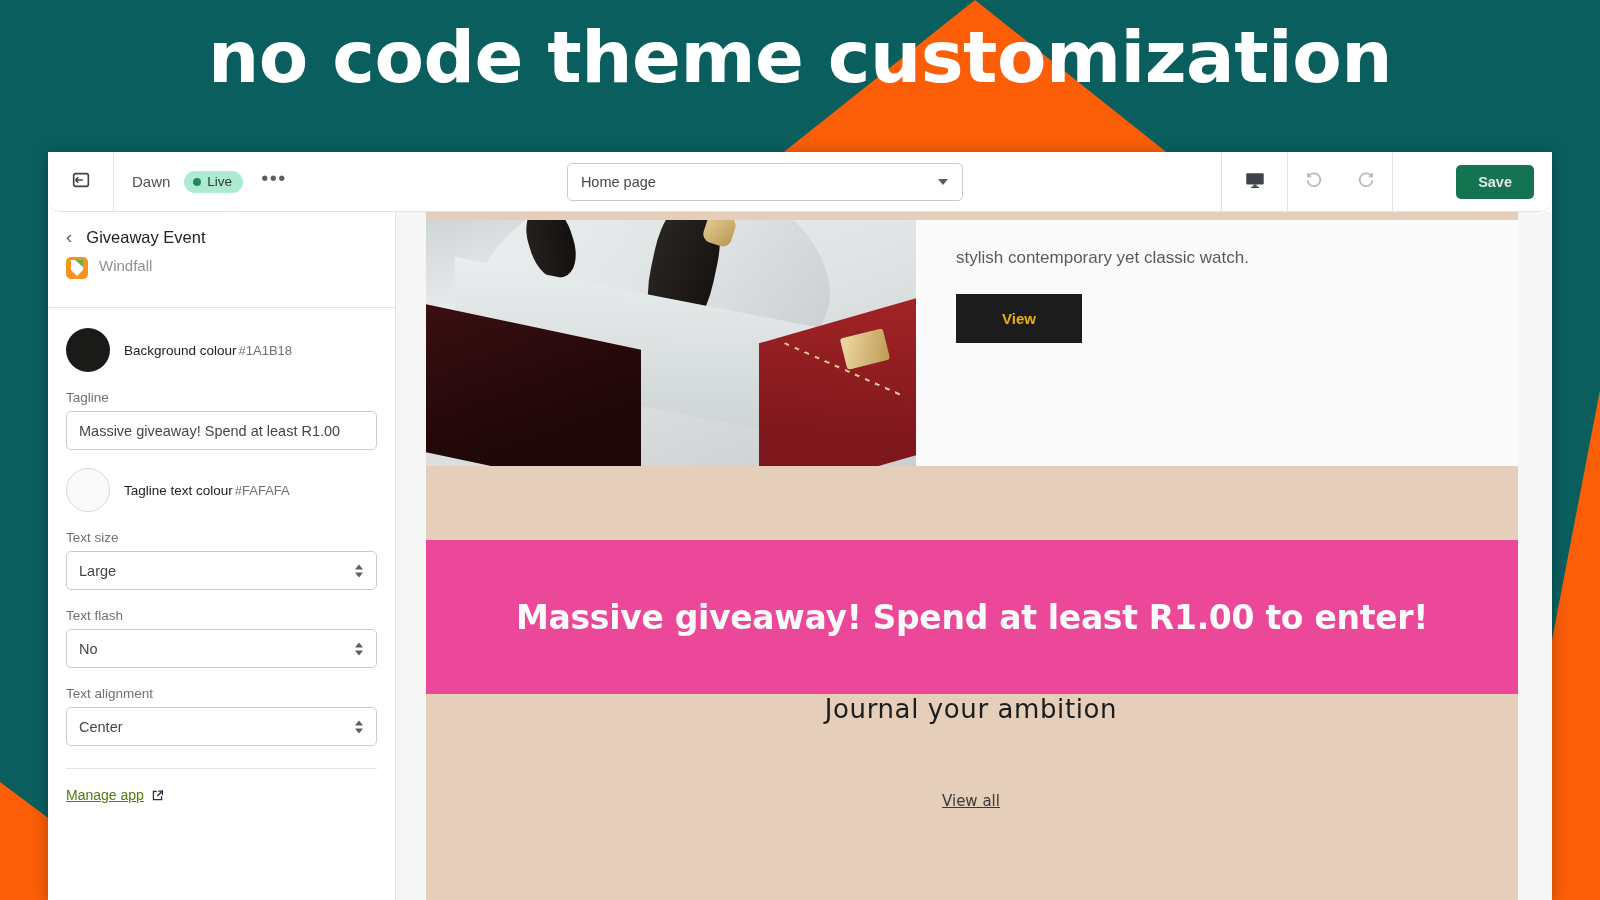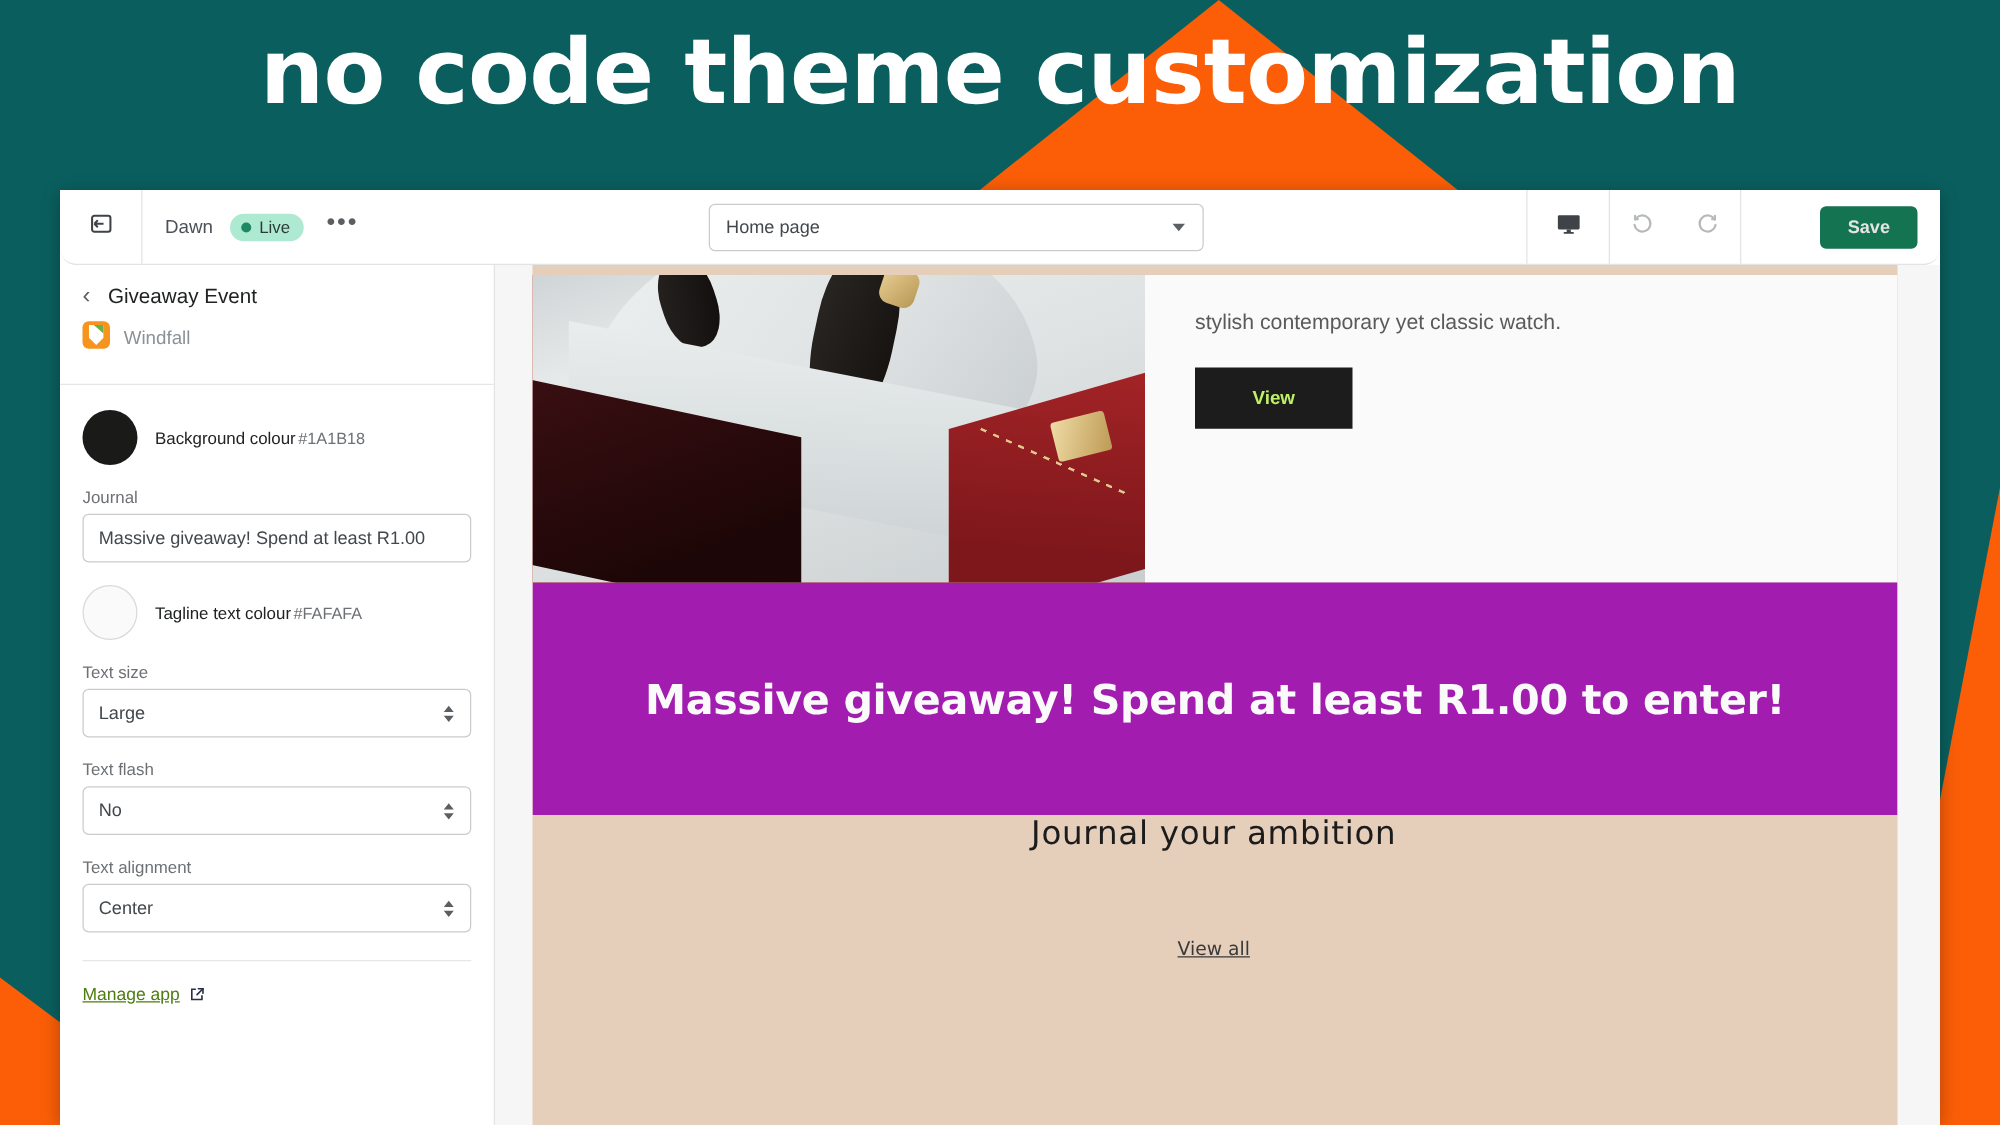--- a/index.html
+++ b/index.html
@@ -240,21 +240,21 @@
     padding-bottom: 2px;
   }
   .sb-title {
     font-size: 16.5px;
     color: #202223;
   }
 
   .sb-app {
     padding: 4px 18px 28px 18px;
     display: flex;
-    align-items: flex-end;
+    align-items: flex-start;
     gap: 11px;
     border-bottom: 1px solid #e6e6e7;
   }
   .app-icon {
     width: 22px; height: 22px;
     border-radius: 5px;
     background: #f7941e;
     position: relative;
     flex: 0 0 auto;
     overflow: hidden;
@@ -476,36 +476,37 @@
     align-items: flex-start;
   }
   .hero-desc {
     font-size: 17px;
     color: #5a5a5a;
     margin-bottom: 26px;
     font-family: "Liberation Sans", sans-serif;
   }
   .view-btn {
     background: #1c1c1c;
-    color: #bef264;
+    color: #eab308;
     border: none;
     font-size: 15px;
     font-weight: 700;
     padding: 16px 46px;
     cursor: pointer;
     font-family: "Liberation Sans", sans-serif;
   }
 
   .giveaway-band {
-    background: #a21caf;
-    height: 186px;
+    background: #ec4899;
+    height: 154px;
     display: flex;
     align-items: center;
     justify-content: center;
     padding: 0 36px;
+    margin-top: 74px;
   }
   .giveaway-text {
     color: #fafafa;
     font-size: 33px;
     font-weight: 700;
     font-family: "DejaVu Sans", sans-serif;
     letter-spacing: -0.3px;
     text-align: center;
     white-space: nowrap;
   }
@@ -630,21 +631,21 @@
             <div class="color-row">
               <span class="swatch dark"></span>
               <span class="color-txt">
                 <span class="color-label">Background colour</span>
                 <span class="color-value">#1A1B18</span>
               </span>
             </div>
           </div>
 
           <div class="field">
-            <div class="field-label">Journal</div>
+            <div class="field-label">Tagline</div>
             <div class="text-input">Massive giveaway! Spend at least R1.00</div>
           </div>
 
           <div class="field">
             <div class="color-row">
               <span class="swatch light"></span>
               <span class="color-txt">
                 <span class="color-label">Tagline text colour</span>
                 <span class="color-value">#FAFAFA</span>
               </span>

